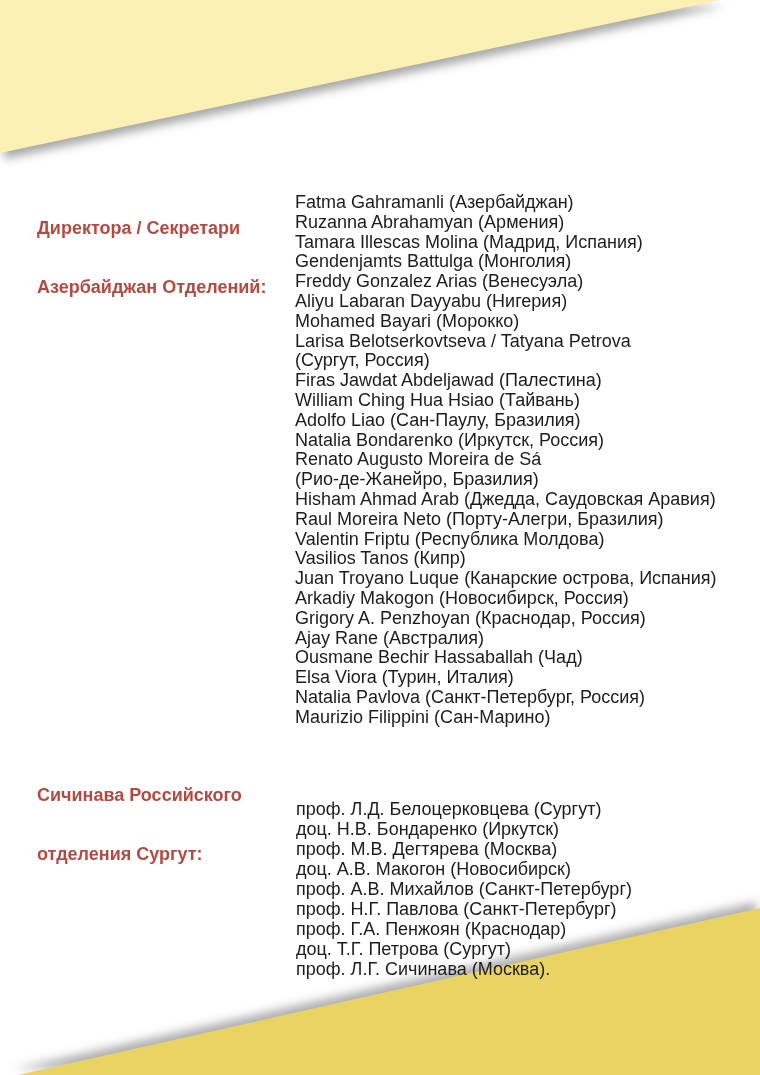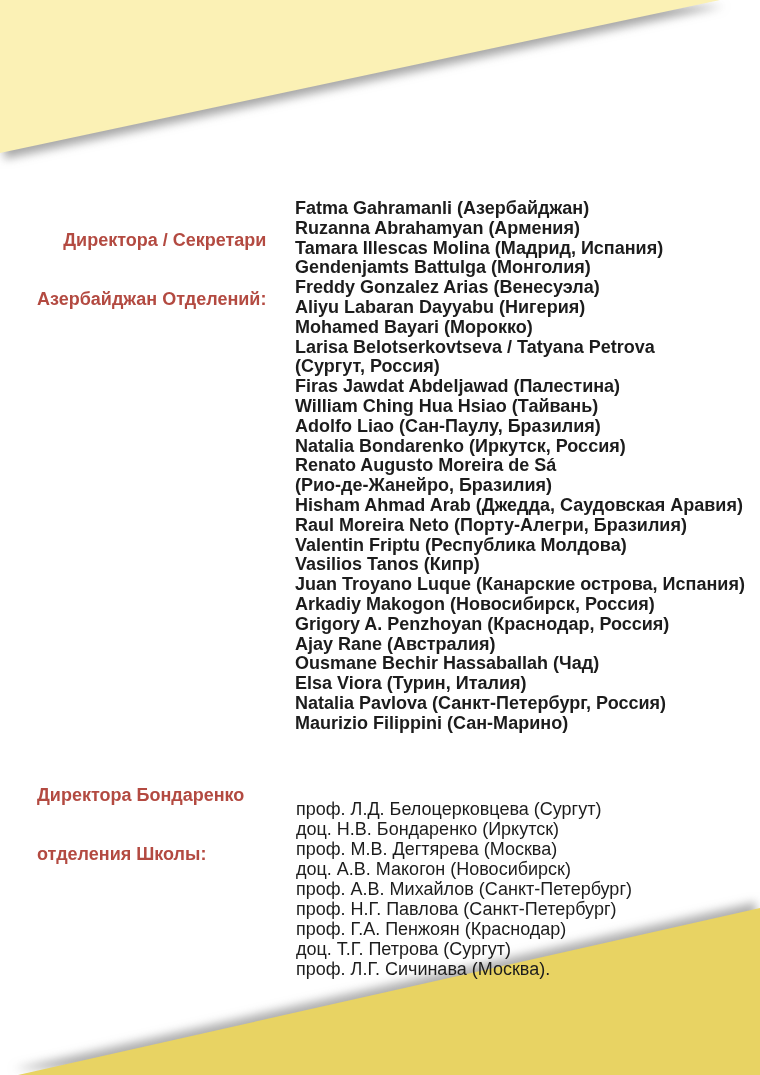--- a/index.html
+++ b/index.html
@@ -34,31 +34,31 @@
   .heading {
     position: absolute;
     left: 37px;
     margin: 0;
     color: var(--heading, #B34A41);
     font-size: 18px;
     line-height: 19.5px;
     font-weight: bold;
     white-space: pre;
   }
-  .heading-1 { top: 192px; text-align: right; }
+  .heading-1 { top: 180px; }
   .heading-2 { top: 747px; }
 
   
   .name-list {
     position: absolute;
     color: var(--text, #1C1C1C);
     font-size: 18px;
     white-space: pre;
   }
-  .list-1 { left: 295px; top: 199px; line-height: 19.8px; font-weight: bold; }
+  .list-1 { left: 295px; top: 193px; line-height: 19.8px; }
   .list-2 { left: 296px; top: 799px; line-height: 20px; }
 </style>
 </head>
 <body>
 
 <div class="page">
 
   <div class="shadow-wrap-top">
     <div class="poly-top"></div>
   </div>
@@ -66,18 +66,18 @@
     <div class="poly-bottom"></div>
   </div>
 
   <h2 class="heading heading-1">
     <div>Директора / Секретари</div>
     <div>Азербайджан Отделений:</div>
   </h2>
   <div class="name-list list-1"><div>Fatma Gahramanli (Азербайджан)</div><div>Ruzanna Abrahamyan (Армения)</div><div>Tamara Illescas Molina (Мадрид, Испания)</div><div>Gendenjamts Battulga (Монголия)</div><div>Freddy Gonzalez Arias (Венесуэла)</div><div>Aliyu Labaran Dayyabu (Нигерия)</div><div>Mohamed Bayari (Морокко)</div><div>Larisa Belotserkovtseva / Tatyana Petrova</div><div>(Сургут, Россия)</div><div>Firas Jawdat Abdeljawad (Палестина)</div><div>William Ching Hua Hsiao (Тайвань)</div><div>Adolfo Liao (Сан-Паулу, Бразилия)</div><div>Natalia Bondarenko (Иркутск, Россия)</div><div>Renato Augusto Moreira de Sá</div><div>(Рио-де-Жанейро, Бразилия)</div><div>Hisham Ahmad Arab (Джедда, Саудовская Аравия)</div><div>Raul Moreira Neto (Порту-Алегри, Бразилия)</div><div>Valentin Friptu (Республика Молдова)</div><div>Vasilios Tanos (Кипр)</div><div>Juan Troyano Luque (Канарские острова, Испания)</div><div>Arkadiy Makogon (Новосибирск, Россия)</div><div>Grigory A. Penzhoyan (Краснодар, Россия)</div><div>Ajay Rane (Австралия)</div><div>Ousmane Bechir Hassaballah (Чад)</div><div>Elsa Viora (Турин, Италия)</div><div>Natalia Pavlova (Санкт-Петербург, Россия)</div><div>Maurizio Filippini (Сан-Марино)</div></div>
 
   <h2 class="heading heading-2">
-    <div>Директора Бондаренко</div>
-    <div>отделения Школы:</div>
+    <div>Сичинава Российского</div>
+    <div>отделения Сургут:</div>
   </h2>
   <div class="name-list list-2"><div>проф. Л.Д. Белоцерковцева (Сургут)</div><div>доц. Н.В. Бондаренко (Иркутск)</div><div>проф. М.В. Дегтярева (Москва)</div><div>доц. А.В. Макогон (Новосибирск)</div><div>проф. А.В. Михайлов (Санкт-Петербург)</div><div>проф. Н.Г. Павлова (Санкт-Петербург)</div><div>проф. Г.А. Пенжоян (Краснодар)</div><div>доц. Т.Г. Петрова (Сургут)</div><div>проф. Л.Г. Сичинава (Москва).</div></div>
 
 </div>
 
 </body></html>

